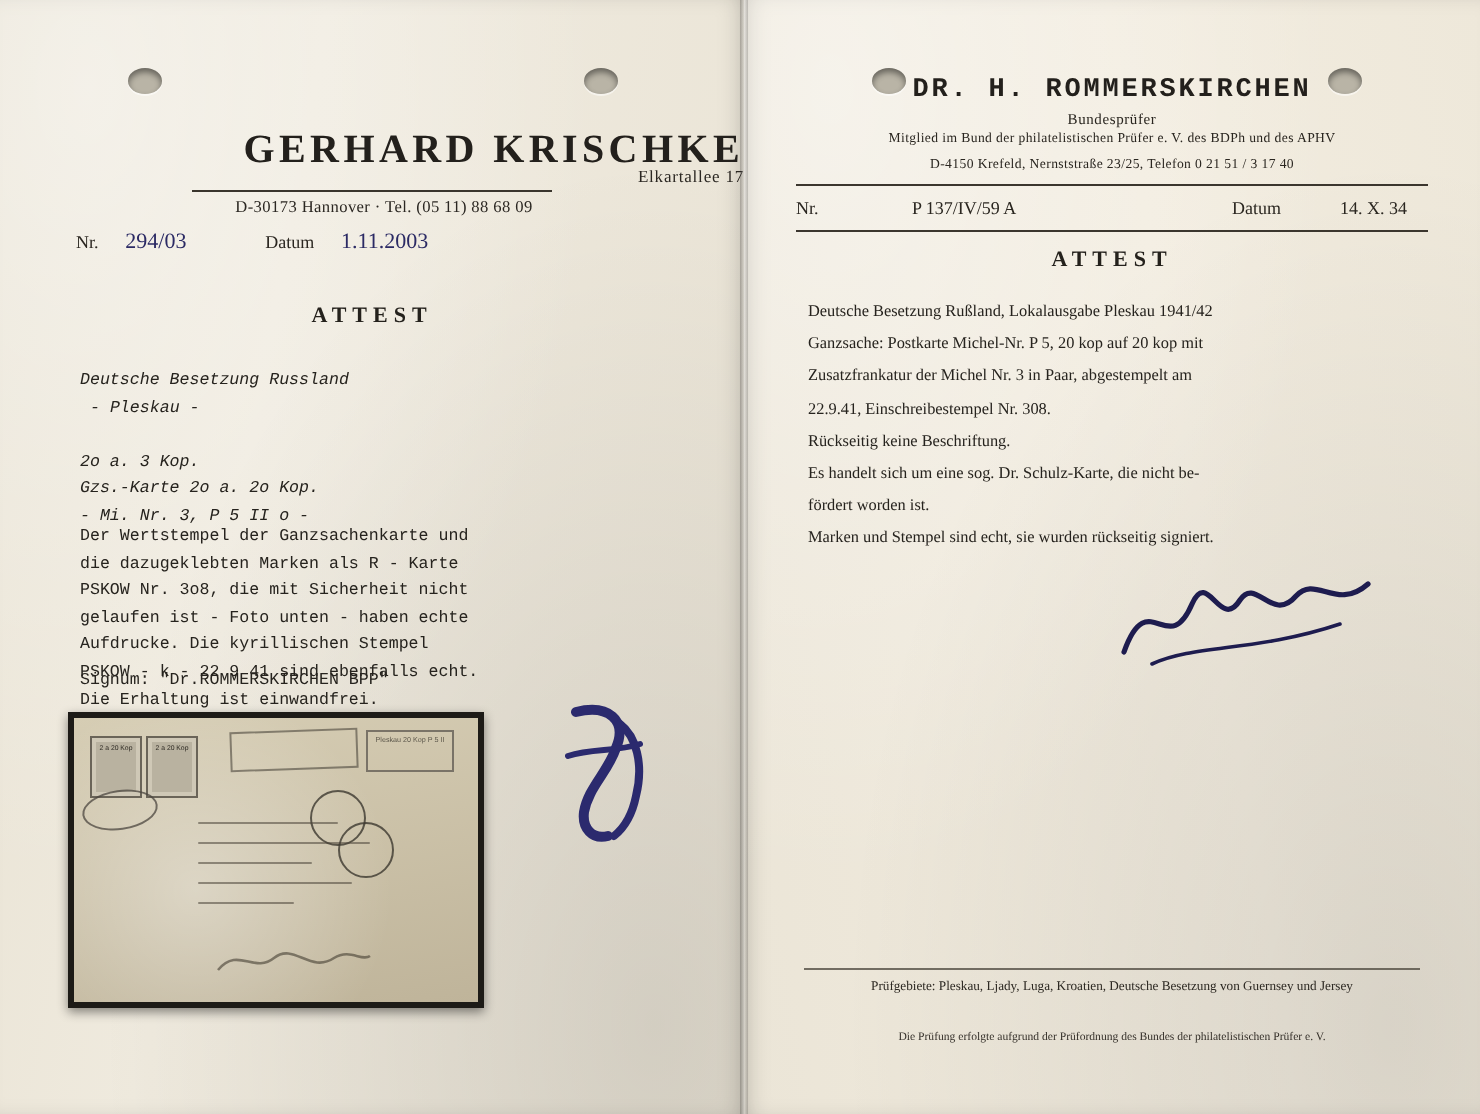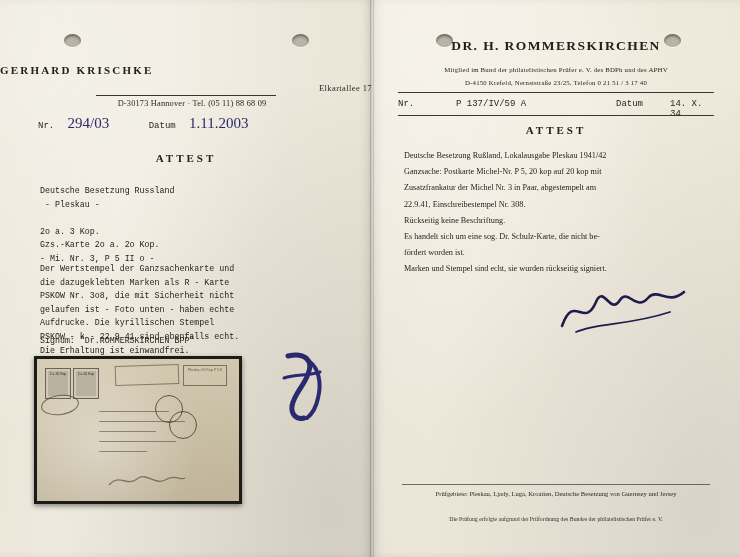--- a/index.html
+++ b/index.html
@@ -31,27 +31,27 @@
     position:absolute;left:370px;top:0;width:4px;height:557px;
     background:linear-gradient(90deg,rgba(0,0,0,.22),rgba(255,255,255,.25),rgba(0,0,0,.18));
   }
   
   .hole{
     position:absolute;width:17px;height:13px;border-radius:50%;
     background:#b9b4a6;
     box-shadow:inset 0 2px 3px rgba(0,0,0,.45), 0 1px 0 rgba(255,255,255,.5);
   }
   
-  .mono{font-family:Liberation Mono, monospace;}
+  .mono{font-family:Liberation Serif, serif;}
 
   
   .l-title{
-    position:absolute;left:0;right:0;top:64px;text-align:left;
-    font-family:"Liberation Serif", serif;
-    font-size:11px;font-weight:bold;letter-spacing:2.2px;color:#23201c;
+    position:absolute;left:0;right:0;top:64px;text-align:right;
+    font-family:"Liberation Serif", serif;
+    font-size:20px;font-weight:bold;letter-spacing:2.2px;color:#23201c;
   }
   .l-sub{
     position:absolute;left:0;right:0;top:83px;text-align:right;
     font-family:"Liberation Serif", serif;
     font-size:8.5px;color:#2b2722;letter-spacing:.4px;
   }
   .l-line{
     position:absolute;left:96px;width:180px;top:95px;height:1px;background:#3a352d;
   }
   .l-addr{
@@ -59,32 +59,33 @@
     font-family:"Liberation Serif", serif;
     font-size:8.3px;color:#2b2722;letter-spacing:.2px;margin-left:12px;
   }
   .l-nrrow{
     position:absolute;left:38px;top:115px;width:300px;
     font-family:"Liberation Mono", monospace;
     font-size:9px;color:#2a2620;
   }
   .l-nrrow .hand{
     font-family:"Liberation Serif", serif;
-    font-size:15px;color:#2b2a64;
+    font-size:11px;color:#2b2a64;
   }
   .l-attest{
     position:absolute;left:0;right:0;top:152px;text-align:center;
     font-family:"Liberation Serif", serif;
     font-size:11px;font-weight:bold;letter-spacing:3px;color:#24211c;
   }
   .l-body{
     position:absolute;left:40px;top:184px;width:300px;
     font-family:"Liberation Mono", monospace;
     font-size:8.3px;line-height:13.6px;color:#26231e;
     white-space:pre-wrap;
+    font-style:italic;
   }
   .l-body2{
     position:absolute;left:40px;top:251px;width:304px;
     font-family:"Liberation Mono", monospace;
     font-size:8.3px;line-height:13.6px;color:#26231e;
     white-space:pre-wrap;
     margin-top:11px;
   }
   .l-signum{
     position:absolute;left:40px;top:334px;width:304px;
@@ -154,21 +155,21 @@
     border:1px solid #55504a;opacity:.7;font-size:3.6px;color:#2c2922;
     text-align:center;line-height:5.5px;padding-top:2px;
   }
   .sig-card{
     position:absolute;left:70px;top:110px;width:80px;height:22px;opacity:.8;
   }
 
   
   .r-title{
     position:absolute;left:0;right:0;top:38px;text-align:center;
-    font-family:Liberation Serif, serif;
+    font-family:Liberation Mono, monospace;
     font-size:13.5px;font-weight:bold;letter-spacing:1.4px;color:#23201c;
   }
   .r-sub1{
     position:absolute;left:0;right:0;top:55px;text-align:center;
     font-family:"Liberation Serif", serif;font-size:7.5px;color:#2a2620;letter-spacing:.3px;
   }
   .r-sub2{
     position:absolute;left:0;right:0;top:66px;text-align:center;
     font-family:"Liberation Serif", serif;font-size:6.8px;color:#2a2620;letter-spacing:.2px;
   }
@@ -293,20 +294,21 @@
     </div>
   </div>
 
   <div class="sheet right">
     <div class="paper-grain"></div>
 
     <div class="hole" style="left:64px;top:34px;"></div>
     <div class="hole" style="left:292px;top:34px;"></div>
 
     <div class="r-title">DR. H. ROMMERSKIRCHEN</div>
+    <div class="r-sub1">Bundesprüfer</div>
     <div class="r-sub2">Mitglied im Bund der philatelistischen Prüfer e. V. des BDPh und des APHV</div>
     <div class="r-sub3">D-4150 Krefeld, Nernststraße 23/25, Telefon 0 21 51 / 3 17 40</div>
 
     <div class="r-rule"></div>
     <div class="r-nrrow">
       <span class="lbl mono" style="left:0;">Nr.</span>
       <span class="lbl mono" style="left:58px;">P 137/IV/59 A</span>
       <span class="lbl mono" style="left:218px;">Datum</span>
       <span class="lbl mono" style="left:272px;">14. X. 34</span>
     </div>

